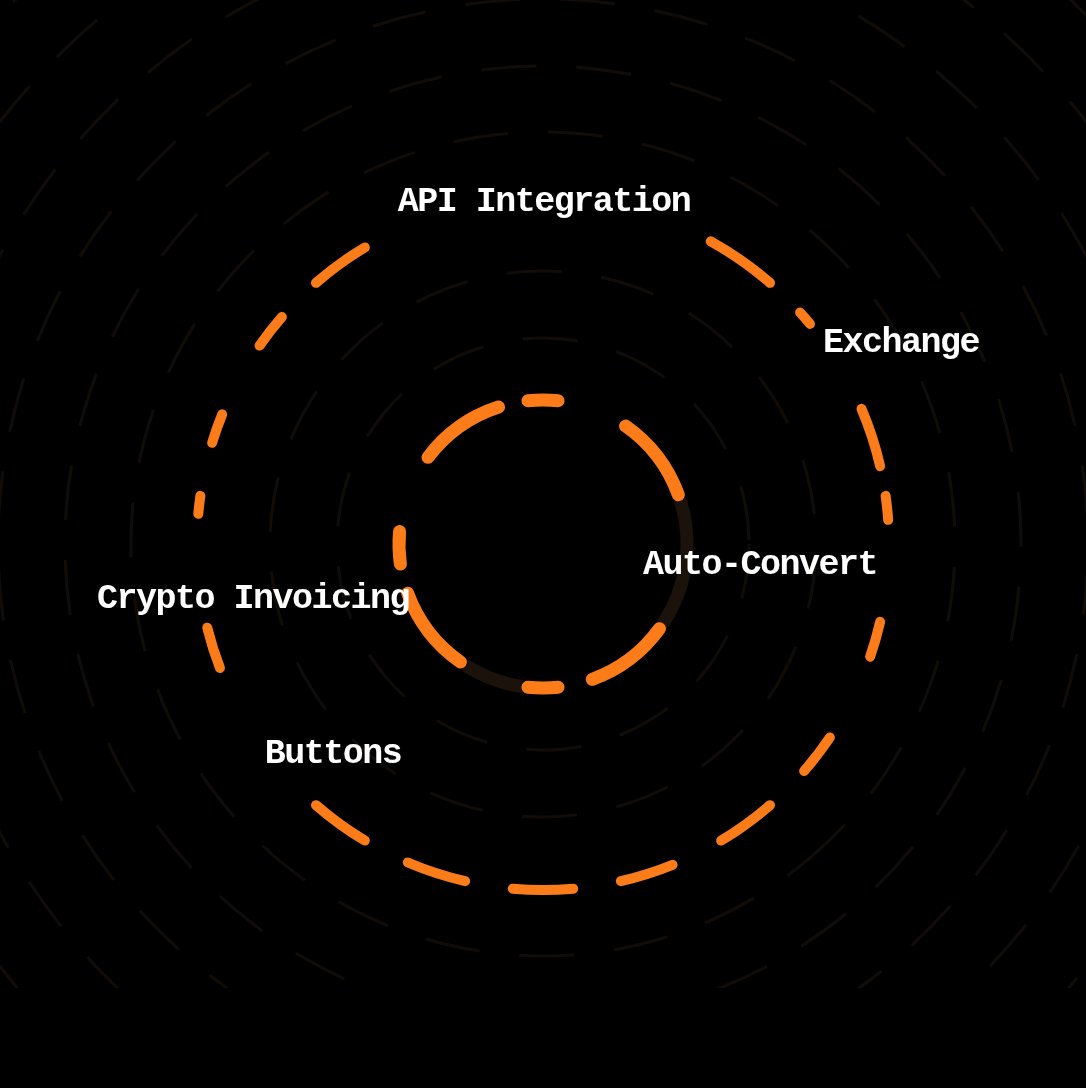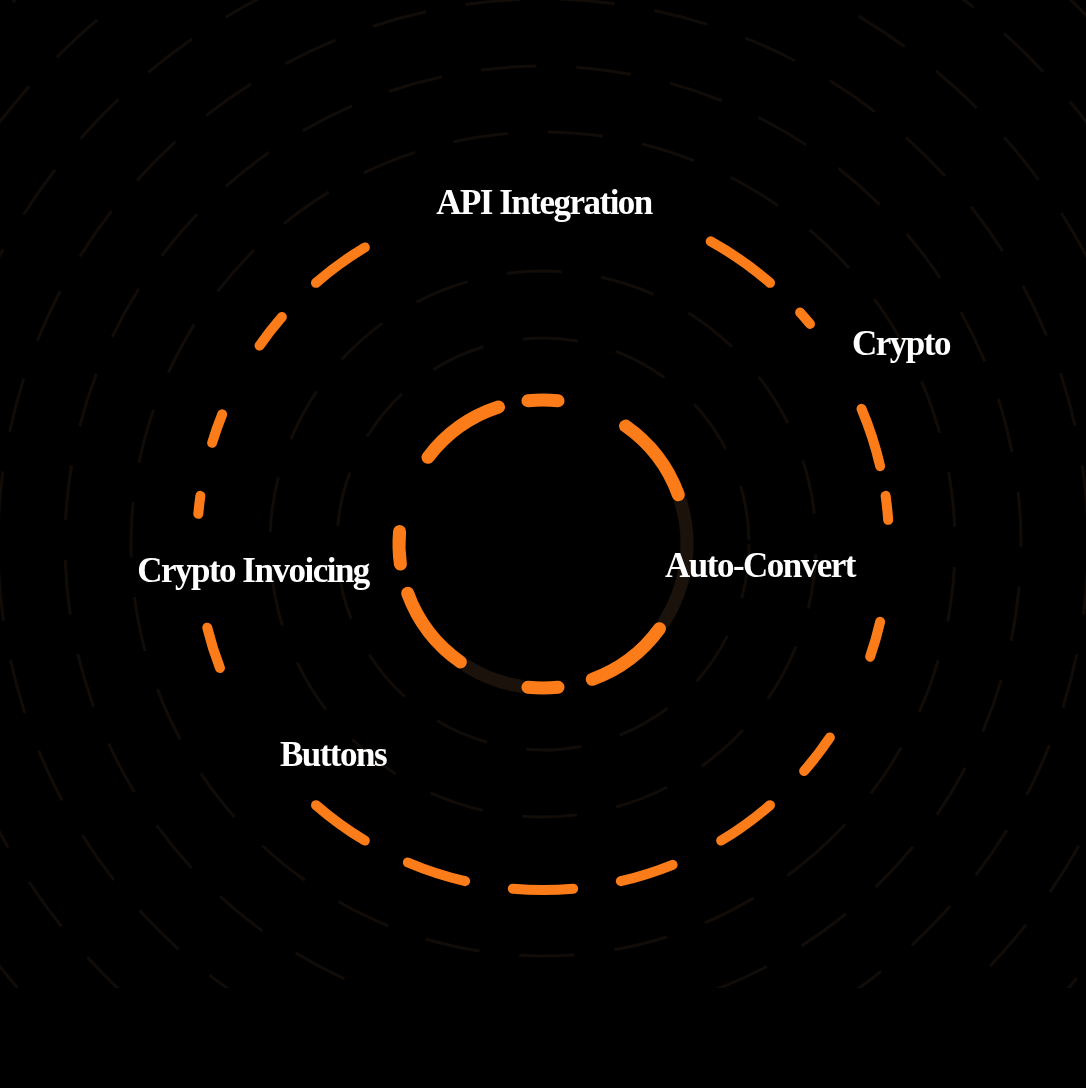--- a/index.html
+++ b/index.html
@@ -6,21 +6,21 @@
     margin: 0;
     padding: 0;
     background: #000000;
   }
   .stage {
     position: relative;
     width: 1086px;
     height: 988px;
     background: #000000;
     overflow: hidden;
-    font-family: Liberation Serif, serif;
+    font-family: Liberation Mono, monospace;
   }
   .stage svg {
     position: absolute;
     left: 0;
     top: 0;
   }
   .ring-label {
     position: absolute;
     transform: translate(-50%, -50%);
     color: #ffffff;
@@ -66,17 +66,17 @@
       <path d="M 770.00 805.13 A 346 346 0 0 1 721.20 840.58" fill="none" stroke="#FB7C18" stroke-width="10" stroke-linecap="round"></path>
       <path d="M 672.61 864.81 A 346 346 0 0 1 620.83 881.13" fill="none" stroke="#FB7C18" stroke-width="10" stroke-linecap="round"></path>
       <path d="M 573.16 888.68 A 346 346 0 0 1 512.84 888.68" fill="none" stroke="#FB7C18" stroke-width="10" stroke-linecap="round"></path>
       <path d="M 465.17 881.13 A 346 346 0 0 1 407.81 862.49" fill="none" stroke="#FB7C18" stroke-width="10" stroke-linecap="round"></path>
       <path d="M 364.80 840.58 A 346 346 0 0 1 316.00 805.13" fill="none" stroke="#FB7C18" stroke-width="10" stroke-linecap="round"></path>
       <path d="M 219.98 668.00 A 346 346 0 0 1 207.28 627.70" fill="none" stroke="#FB7C18" stroke-width="10" stroke-linecap="round"></path>
       <path d="M 198.32 513.84 A 346 346 0 0 1 200.37 495.85" fill="none" stroke="#FB7C18" stroke-width="10" stroke-linecap="round"></path>
     </svg>
 
   <div class="ring-label" style="left: 544px; top: 202px;">API Integration</div>
-  <div class="ring-label" style="left: 901px; top: 343px;">Crypto</div>
+  <div class="ring-label" style="left: 901px; top: 343px;">Exchange</div>
   <div class="ring-label" style="left: 760px; top: 565px;">Auto-Convert</div>
-  <div class="ring-label" style="left: 253px; top: 570px;">Crypto Invoicing</div>
+  <div class="ring-label" style="left: 253px; top: 599px;">Crypto Invoicing</div>
   <div class="ring-label" style="left: 333px; top: 754px;">Buttons</div>
 </div>
 
 </body></html>

